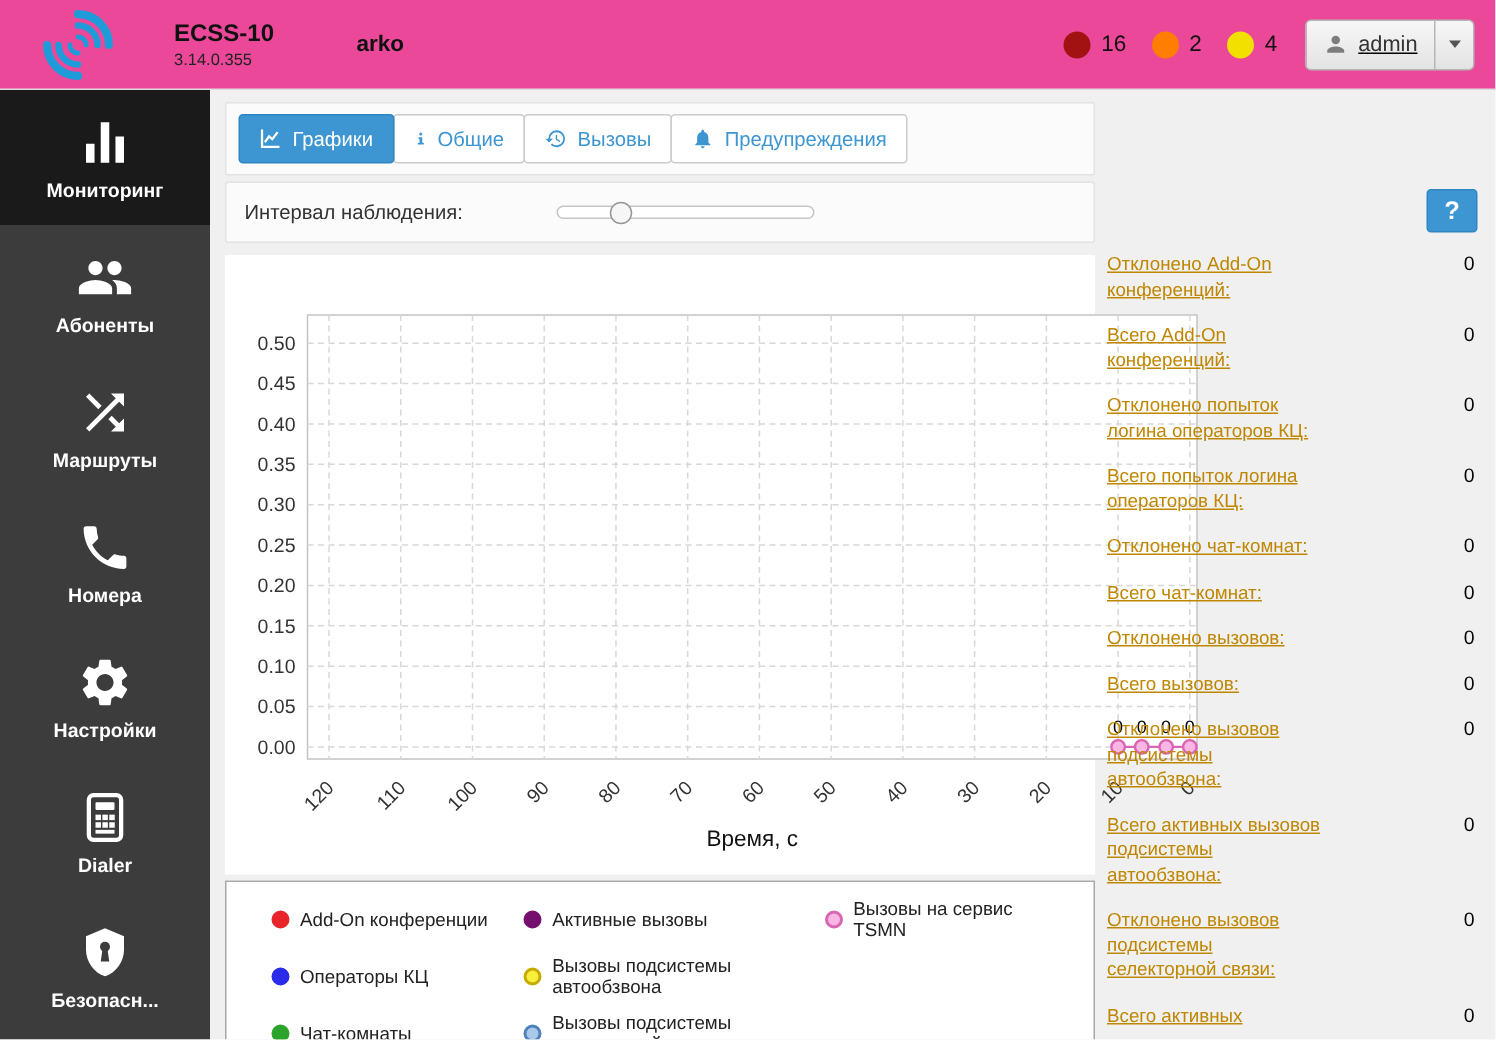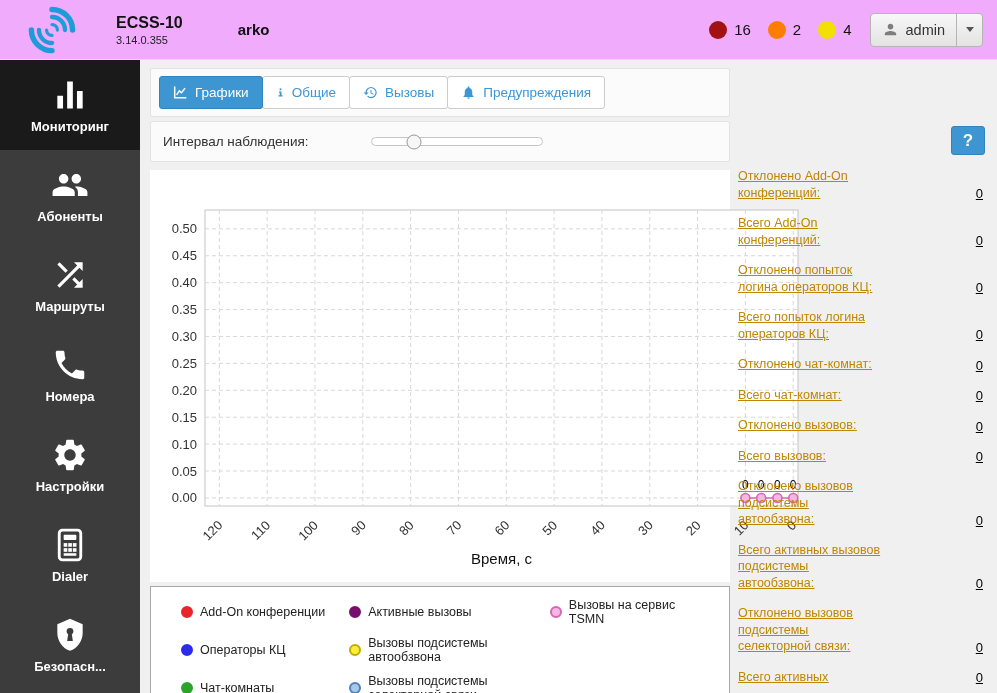--- a/index.html
+++ b/index.html
@@ -1,36 +1,36 @@
 <!DOCTYPE html>
 <html><head>
 <meta charset="utf-8">
 <style>
   * { margin:0; padding:0; box-sizing:border-box; }
   html,body { width:997px; height:693px; overflow:hidden; background:#fff;
               font-family:"Liberation Sans",sans-serif; }
   .app { position:relative; width:997px; height:693px; }
 
   
-  .header { height:60px; display:flex; align-items:center; background:#f0abfc;
+  .header { height:60px; display:flex; align-items:center; background:#ec4899;
             border-bottom:1px solid #ddd; padding:0 14px 0 26px; }
   .logo { width:52px; height:52px; flex:0 0 auto; }
   .title-block { margin-left:38px; }
   .app-name { font-weight:bold; font-size:16px; color:#111; }
   .app-version { font-size:11px; color:#222; margin-top:2px; }
   .host { margin-left:55px; font-weight:bold; font-size:15px; color:#111; }
   .header-right { margin-left:auto; display:flex; align-items:center; }
   .alarms { display:flex; align-items:center; gap:17px; }
   .alarm { display:flex; align-items:center; gap:7px; cursor:pointer; }
   .alarm-dot { width:18px; height:18px; border-radius:50%; display:inline-block; }
   .alarm-count { font-size:15px; color:#111; }
   .user-btn { display:flex; align-items:center; margin-left:18px; height:34px;
               border:1px solid #b5b5b5; border-radius:4px;
               background:linear-gradient(#f7f7f7,#e3e3e3); cursor:pointer; }
-  .user-main { display:flex; align-items:center; gap:7px; padding:0 11px; }
+  .user-main { display:flex; align-items:center; gap:7px; padding:0 11px;text-decoration:underline; }
   .user-label { font-size:14.5px; color:#333; }
   .user-caret-seg { width:26px; align-self:stretch; display:flex; align-items:center;
                     justify-content:center; border-left:1px solid #b5b5b5; }
   .caret { width:0; height:0; border-left:4px solid transparent;
            border-right:4px solid transparent; border-top:5px solid #555; }
 
   
   .sidebar { position:absolute; left:0; top:60px; width:140px; bottom:0;
              background:#3c3c3c; overflow:hidden; }
   .side-item { height:90px; display:flex; flex-direction:column; align-items:center;
@@ -73,21 +73,21 @@
                 justify-content:start; align-content:start; }
   .legend-item { display:flex; align-items:center; gap:7px; font-size:12.5px; color:#222; }
   .legend-dot { width:12px; height:12px; border-radius:50%; border:2px solid; flex:0 0 auto; }
 
   .right-col { flex:1 1 auto; display:flex; flex-direction:column; overflow:hidden; }
   .help-btn { margin-top:58px; margin-right:2px; align-self:flex-end; width:34px; height:34px;
               background:#3d96d2; color:#fff; font-weight:bold; font-size:17px;
               border:1px solid #2f85c0; border-radius:3px; display:flex; align-items:center;
               justify-content:center; cursor:pointer; font-family:inherit; }
   .stats { margin-top:13px; display:flex; flex-direction:column; gap:14px; }
-  .stat-row { display:flex; justify-content:space-between; align-items:flex-end;text-decoration:underline; }
+  .stat-row { display:flex; justify-content:space-between; align-items:flex-start; }
   .stat-link { color:#bf8600; text-decoration:underline; font-size:12.5px;
                line-height:1.32; max-width:145px; cursor:pointer; }
   .stat-value { font-size:13px; color:#000; padding-right:4px; }
 </style>
 </head>
 <body>
 
 <div class="app">
 
   <header class="header">

